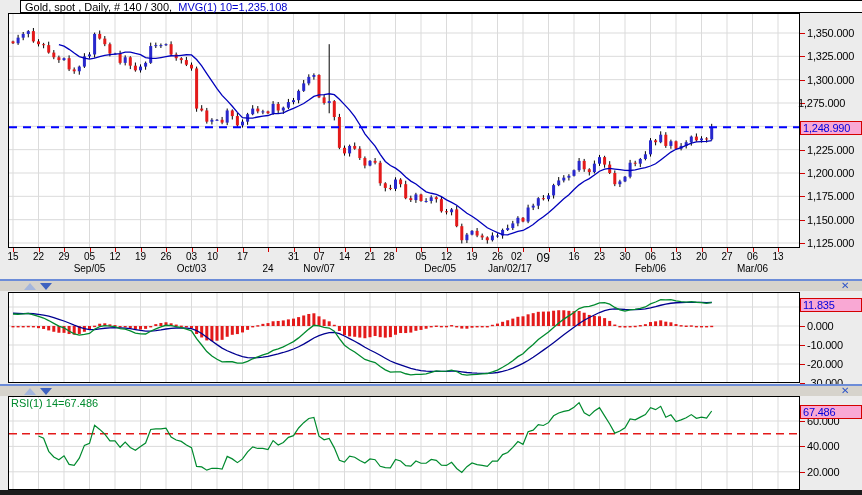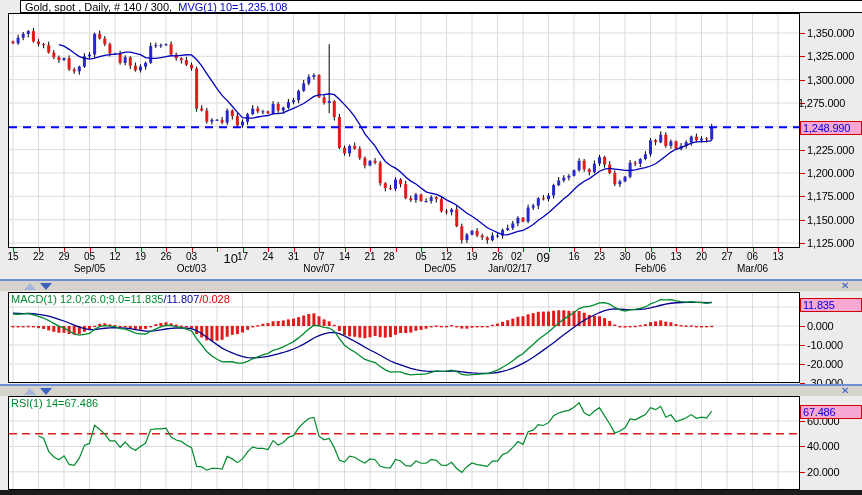--- a/index.html
+++ b/index.html
@@ -405,25 +405,25 @@
       <div style="position:absolute;left:77.5px;top:251px;width:24px;text-align:center;font-size:10px">05</div>
       <div style="position:absolute;left:115px;top:248px;width:1px;height:4px;background:#D40000"></div>
       <div style="position:absolute;left:103px;top:251px;width:24px;text-align:center;font-size:10px">12</div>
       <div style="position:absolute;left:140.5px;top:248px;width:1px;height:4px;background:#D40000"></div>
       <div style="position:absolute;left:128.5px;top:251px;width:24px;text-align:center;font-size:10px">19</div>
       <div style="position:absolute;left:166px;top:248px;width:1px;height:4px;background:#D40000"></div>
       <div style="position:absolute;left:154px;top:251px;width:24px;text-align:center;font-size:10px">26</div>
       <div style="position:absolute;left:191.5px;top:248px;width:1px;height:4px;background:#D40000"></div>
       <div style="position:absolute;left:179.5px;top:251px;width:24px;text-align:center;font-size:10px">03</div>
       <div style="position:absolute;left:217px;top:248px;width:1px;height:4px;background:#D40000"></div>
-      <div style="position:absolute;left:214px;top:251px;width:24px;text-align:right;font-size:13px">10</div>
+      <div style="position:absolute;left:207px;top:251px;width:24px;text-align:left;font-size:10px">10</div>
       <div style="position:absolute;left:242.5px;top:248px;width:1px;height:4px;background:#D40000"></div>
       <div style="position:absolute;left:230.5px;top:251px;width:24px;text-align:center;font-size:10px">17</div>
       <div style="position:absolute;left:268px;top:248px;width:1px;height:4px;background:#D40000"></div>
-      <div style="position:absolute;left:256px;top:251px;width:24px;text-align:center;font-size:10px">24</div>
+      <div style="position:absolute;left:256px;top:263px;width:24px;text-align:center;font-size:10px">24</div>
       <div style="position:absolute;left:293.5px;top:248px;width:1px;height:4px;background:#D40000"></div>
       <div style="position:absolute;left:281.5px;top:251px;width:24px;text-align:center;font-size:10px">31</div>
       <div style="position:absolute;left:319px;top:248px;width:1px;height:4px;background:#D40000"></div>
       <div style="position:absolute;left:307px;top:251px;width:24px;text-align:center;font-size:10px">07</div>
       <div style="position:absolute;left:344.5px;top:248px;width:1px;height:4px;background:#D40000"></div>
       <div style="position:absolute;left:332.5px;top:251px;width:24px;text-align:center;font-size:10px">14</div>
       <div style="position:absolute;left:370px;top:248px;width:1px;height:4px;background:#D40000"></div>
       <div style="position:absolute;left:358px;top:251px;width:24px;text-align:center;font-size:10px">21</div>
       <div style="position:absolute;left:395.5px;top:248px;width:1px;height:4px;background:#D40000"></div>
       <div style="position:absolute;left:383.5px;top:251px;width:24px;font-size:10px">28</div>
@@ -647,23 +647,20 @@
       <rect x="676.6999999999999" y="33.580587581078746" width="3" height="1.4" fill="#E31A1A"></rect>
       <rect x="681.8" y="33.365087786550646" width="3" height="1.4" fill="#E31A1A"></rect>
       <rect x="686.9" y="33.964509573766016" width="3" height="1.4" fill="#E31A1A"></rect>
       <rect x="692" y="34" width="3" height="1.4" fill="#E31A1A"></rect>
       <rect x="697.0999999999999" y="34" width="3" height="1.4" fill="#E31A1A"></rect>
       <rect x="702.1999999999999" y="33.78869248552784" width="3" height="1.4" fill="#E31A1A"></rect>
       <polyline points="5,21.22831908831935 10.1,21.42768915836744 15.2,21.52988217654947 20.299999999999997,21.503291124400157 25.4,21.759304479621562 30.5,22.29786735137229 35.599999999999994,23.042279348237393 40.699999999999996,24.14417226619716 45.8,25.586394628992792 50.9,27.27644169459547 56,28.98792299169328 61.099999999999994,30.998304393261044 66.19999999999999,33.15811132668059 71.3,35.14870652326563 76.39999999999999,36.59282736389815 81.5,37.552189105760476 86.6,37.48243116367891 91.69999999999999,36.91492755417768 96.8,36.240432712594256 101.89999999999999,35.83226347744098 107,35.60824277949425 112.1,35.81085474480694 117.19999999999999,36.08424289803838 122.3,36.655730837606676 127.39999999999999,37.52961760975604 132.5,38.417933249348415 137.6,39.13740272503621 142.7,39.15597671185874 147.79999999999998,38.69220440159469 152.89999999999998,37.93972400480232 158,37.00644042014922 163.1,36.335352175359745 168.2,35.979713265994285 173.29999999999998,35.89654968173659 178.39999999999998,36.13577225625001 183.5,36.68090549103011 188.6,38.68656627380421 193.7,41.55246252420391 198.79999999999998,45.1538497770279 203.89999999999998,48.94138921007918 209,52.6130016992951 214.1,56.067998807300754 219.2,58.761737426134275 224.29999999999998,60.96256707589288 229.39999999999998,62.98076056493139 234.49999999999997,64.59137763229278 239.6,65.54987142639415 244.7,65.79559227727677 249.79999999999998,65.60015134757198 254.89999999999998,65.0664209600303 260,64.33845644610298 265.09999999999997,63.154629465208615 270.2,61.89287932232994 275.29999999999995,60.49391779350985 280.4,58.84002536152275 285.5,56.99580472942914 290.59999999999997,54.77342116805788 295.7,52.14065947607036 300.79999999999995,49.13515447586663 305.9,45.958451870578806 311,43.54123955965666 316.09999999999997,41.886909241992875 321.2,40.718858664979415 326.29999999999995,40.41684394730531 331.4,41.65919243391052 336.5,43.96881539014763 341.59999999999997,46.561082986305316 346.7,49.256926738087444 351.79999999999995,52.144729714411206 356.9,55.20261722310903 362,58.00691890042151 367.09999999999997,60.51118191993445 372.2,63.302579156510376 377.29999999999995,66.21239734828755 382.4,69.00079684358874 387.5,71.18401314398079 392.59999999999997,72.94028160014946 397.7,74.70282900046976 402.79999999999995,76.34477307414366 407.9,77.54665925244106 413,78.5226628949394 418.09999999999997,79.20444786161528 423.2,79.44179832584938 428.29999999999995,79.34519928085338 433.4,79.33507422723227 438.49999999999994,79.30666575397393 443.59999999999997,79.07408357981694 448.7,79.16862969894473 453.79999999999995,79.81500964192307 458.9,80.4870820139121 463.99999999999994,80.91281973384028 469.09999999999997,81.2064849372808 474.2,81.35500888339834 479.29999999999995,81.387783757361 484.4,81.08671794596503 489.49999999999994,80.4848694730135 494.59999999999997,79.43821738405535 499.7,78.00344856862466 504.79999999999995,76.14876894842205 509.9,73.85017682908315 515,71.42427189983718 520.0999999999999,68.50574137229685 525.1999999999999,65.29216451137798 530.3,61.74829103874555 535.4,58.150239174342325 540.5,54.53054832639485 545.5999999999999,50.70680419229752 550.6999999999999,46.76596525979727 555.8,42.83828247687397 560.9,39.04397032110518 566,35.338779833094954 571.0999999999999,31.577496034599854 576.1999999999999,28.256568637124523 581.3,25.489767215228156 586.4,22.961897551218087 591.5,20.52926512513333 596.5999999999999,18.55705781837456 601.6999999999999,17.284840524269256 606.8,16.919913055166496 611.9,17.090776174348335 617,17.47547811714897 622.0999999999999,17.557005253553257 627.1999999999999,17.512024808989256 632.3,17.27612229183197 637.4,16.81947006673079 642.5,15.83285171382574 647.5999999999999,14.667814409939254 652.6999999999999,13.253575583681503 657.8,12.168324788804089 662.9,11.244359810731147 668,10.764293258427251 673.0999999999999,10.549638226422054 678.1999999999999,10.44478512169174 683.3,10.286057068329402 688.4,10.277184461770904 693.5,10.356145777400744 698.5999999999999,10.570222927936364 703.6999999999999,10.517396049318322" fill="none" stroke="#000090" stroke-width="1.3"></polyline>
       <polyline points="5,21.98831908831935 10.1,22.225169438559806 15.2,21.938654249277604 20.299999999999997,21.396926915802897 25.4,22.78335790050719 30.5,24.452118838375192 35.599999999999994,26.019927335697798 40.699999999999996,28.551743938036225 45.8,31.35528408017533 50.9,34.03662995700618 56,35.83384818008453 61.099999999999994,39.039829999532095 66.19999999999999,41.797339060358766 71.3,43.11108730960579 76.39999999999999,42.36931072642824 81.5,41.38963607320977 86.6,37.20339939535263 91.69999999999999,34.64491311617278 96.8,33.54245334626055 101.89999999999999,34.19958653682788 107,34.71215998770731 112.1,36.621302606057725 117.19999999999999,37.17779551096417 122.3,38.94168259587984 127.39999999999999,41.02516469835348 132.5,41.97119580771791 137.6,42.01528062778739 142.7,39.23027265914889 147.79999999999998,36.837115160538474 152.89999999999998,34.92980241763284 158,33.273306081536816 163.1,33.65099919620186 168.2,34.55715762853242 173.29999999999998,35.56389534470581 178.39999999999998,37.092662554303686 183.5,38.86143843015052 188.6,46.70920940490062 193.7,53.01604752580269 198.79999999999998,59.55939878832389 203.89999999999998,64.09154694228428 209,67.29945165615874 214.1,69.8879872393234 219.2,69.53669190146837 224.29999999999998,69.76588567492732 229.39999999999998,71.0535345210854 234.49999999999997,71.03384590173832 239.6,69.38384660279962 244.7,66.77847568080726 249.79999999999998,64.81838762875279 254.89999999999998,62.93149940986359 260,61.4265983903937 265.09999999999997,58.41932154163114 270.2,56.845878750815245 275.29999999999995,54.898071678229506 280.4,52.22445563357435 285.5,49.61892220105467 290.59999999999997,45.883886922572856 295.7,41.60961270812029 300.79999999999995,37.11313447505167 305.9,33.25164144942753 311,33.872390315968076 316.09999999999997,35.26958797133775 321.2,36.04665635692557 326.29999999999995,39.20878507660889 331.4,46.62858638033138 336.5,53.20730721509608 341.59999999999997,56.93015337093604 346.7,60.04030174521594 351.79999999999995,63.69594161970626 356.9,67.43416725790033 362,69.22412560967146 367.09999999999997,70.52823399798619 372.2,74.46816810281408 377.29999999999995,77.85167011539627 382.4,80.15439482479354 387.5,79.91687834554895 392.59999999999997,79.96535542482415 397.7,81.75301860175097 402.79999999999995,82.91254936883917 407.9,82.35420396563067 413,82.4266774649328 418.09999999999997,81.93158772831876 423.2,80.39120018278577 428.29999999999995,78.95880310086937 433.4,79.29457401274787 438.49999999999994,79.19303186094058 443.59999999999997,78.14375488318902 448.7,79.54681417545584 453.79999999999995,82.40052941383641 458.9,83.17537150186826 463.99999999999994,82.61577061355301 469.09999999999997,82.38114575104291 474.2,81.94910466786843 479.29999999999995,81.51888325321167 484.4,79.88245470038117 489.49999999999994,78.07747558120735 494.59999999999997,75.25160902822279 499.7,72.26437330690194 504.79999999999995,68.73005046761152 509.9,64.65580835172764 515,61.72065218285322 520.0999999999999,56.83161926213556 525.1999999999999,52.437857067702495 530.3,47.57279714821584 535.4,43.75803171672942 540.5,40.05178493460496 545.5999999999999,35.411827655908176 550.6999999999999,31.002609529796267 555.8,27.12755134518077 560.9,23.866721698030005 566,20.518017881054064 571.0999999999999,16.532360840619457 576.1999999999999,14.97285904722321 581.3,14.422561527642667 586.4,12.850418895177814 591.5,10.798735420794287 596.5999999999999,10.668228591339496 601.6999999999999,12.195971347848037 606.8,15.460203178755457 611.9,17.774228651075692 617,19.014285888351516 622.0999999999999,17.883113799170406 627.1999999999999,17.332103030733244 632.3,16.332512223202823 637.4,14.992861166326065 642.5,11.88637830220555 647.5999999999999,10.007665194393304 652.6999999999999,7.596620278650494 657.8,7.8273216092944295 662.9,7.548499898439378 668,8.844027049211675 673.0999999999999,9.691018098401265 678.1999999999999,10.025372702770483 683.3,9.651144854880044 688.4,10.241694035536923 693.5,10.67199103992009 698.5999999999999,11.426531530078844 703.6999999999999,10.306088534846165" fill="none" stroke="#008A2E" stroke-width="1.3"></polyline>
       <rect x="0.5" y="0.5" width="791" height="90" fill="none" stroke="#000" stroke-width="1"></rect>
     </svg>
-  <div class="hdr" style="left:10px;top:294px">
-    <span class="g">MACD(1) 12.0;26.0;9.0=11.835</span><span class="b">/11.807</span><span class="r">/0.028</span>
-  </div>
   <div id="right-axis-macd">
       <div style="position:absolute;left:800px;top:326px;width:5px;height:1px;background:#D40000"></div>
       <div style="position:absolute;left:807px;top:320px;font-size:11px;line-height:12px;letter-spacing:-0.2px">0.000</div>
       <div style="position:absolute;left:800px;top:345px;width:5px;height:1px;background:#D40000"></div>
       <div style="position:absolute;left:807px;top:339px;font-size:11px;line-height:12px;letter-spacing:-0.2px">-10.000</div>
       <div style="position:absolute;left:800px;top:364px;width:5px;height:1px;background:#D40000"></div>
       <div style="position:absolute;left:807px;top:358px;font-size:11px;line-height:12px;letter-spacing:-0.2px">-20.000</div>
       <div style="position:absolute;left:800px;top:383px;width:5px;height:1px;background:#D40000"></div>
       <div style="position:absolute;left:807px;top:377px;font-size:11px;line-height:12px;letter-spacing:-0.2px">-30.000</div>
     </div>

